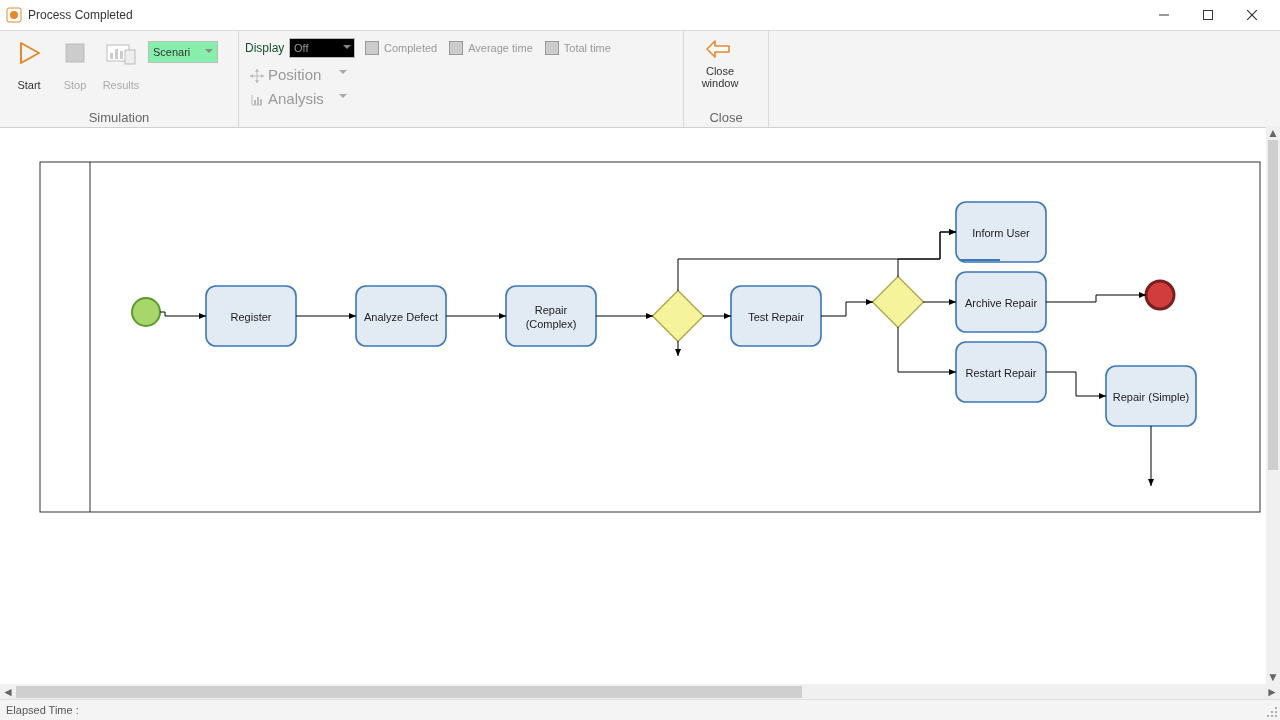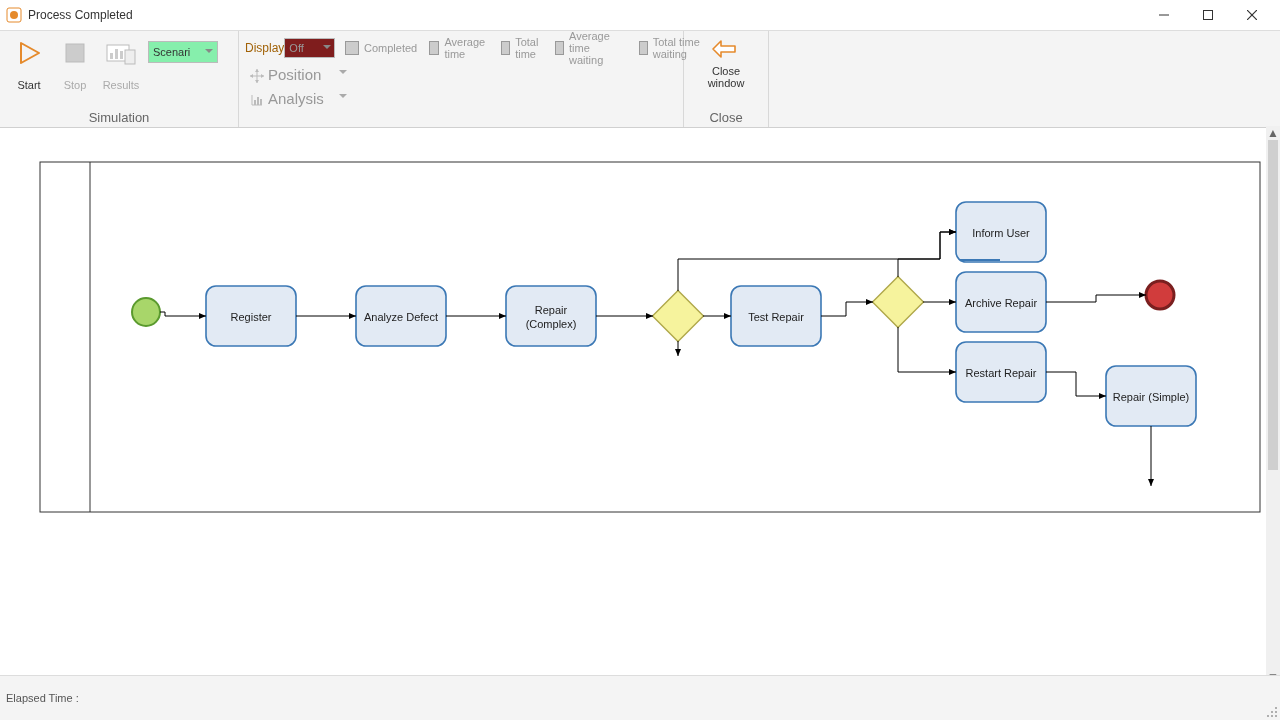--- a/index.html
+++ b/index.html
@@ -6,50 +6,50 @@
   .titlebar{height:30px;display:flex;align-items:center;padding:0 6px;border-bottom:1px solid #ddd;background:#fff}
   .titlebar .app-icon{width:16px;height:16px;margin-right:6px}
   .titlebar .title{flex:0 0 auto}
   .titlebar .spacer{flex:1}
   .winbtn{width:44px;height:30px;display:flex;align-items:center;justify-content:center;color:#333}
   .ribbon{height:96px;display:flex;background:#f4f4f4;border-bottom:1px solid #d0d0d0}
   .panel{position:relative;border-right:1px solid #d8d8d8;padding:4px 6px 18px 6px;display:flex;align-items:flex-start}
   .panel-label{position:absolute;bottom:2px;left:0;right:0;text-align:center;color:#666;font-size:13px}
   .sim-panel{width:226px}
   .rt-panel{width:432px;flex-direction:column}
-  .close-panel{width:72px;flex-direction:column;align-items:center;justify-content:flex-start}
+  .close-panel{width:72px;flex-direction:column;align-items:flex-start;justify-content:flex-start}
   .big-btn{display:flex;flex-direction:column;align-items:center;width:46px;height:70px;padding-top:2px}
   .big-btn .ic{width:32px;height:32px;display:flex;align-items:center;justify-content:center}
   .big-btn .lbl{font-size:11px;margin-top:10px}
   .disabled{color:#aaa}
   .scenario-dd{width:60px;height:20px;border:1px solid #bbb;background:#86efac;display:flex;align-items:center;padding:0 4px;font-size:11px;position:relative;margin-top:6px;margin-left:4px}
   .scenario-dd::after{content:"";position:absolute;right:4px;top:7px;border:4px solid transparent;border-top-color:#888}
   .rt-row{display:flex;align-items:center;height:26px}
-  .rt-label{width:44px;color:#a16207}
-  .dd{width:56px;height:18px;border:1px solid #bbb;background:#7f1d1d;display:flex;align-items:center;padding:0 4px;font-size:11px;position:relative;color:#999}
+  .rt-label{width:44px;color:#14532d}
+  .dd{width:56px;height:18px;border:1px solid #bbb;background:#000000;display:flex;align-items:center;padding:0 4px;font-size:11px;position:relative;color:#999}
   .dd::after{content:"";position:absolute;right:3px;top:6px;border:4px solid transparent;border-top-color:#888}
   .pos-btn,.ana-btn{display:flex;align-items:flex-end;height:20px;border:1px solid transparent;padding:0 4px;color:#999;font-size:15px;position:relative;width:96px}
   .pos-btn .ic,.ana-btn .ic{width:14px;height:14px;margin-right:4px}
   .pos-btn::after,.ana-btn::after{content:"";position:absolute;right:3px;top:7px;border:4px solid transparent;border-top-color:#aaa}
   .chk{display:flex;align-items:center;color:#999;font-size:11px;margin-right:12px}
   .chk .box{width:12px;height:12px;border:1px solid #999;background:#ccc;margin-right:5px}
   .rt-checks{display:flex;margin-left:10px}
   .rt-col{display:flex;flex-direction:row;height:52px;justify-content:space-around}
   .close-big{display:flex;flex-direction:column;align-items:center;width:60px;padding-top:2px}
   .close-big .lbl{font-size:11px;text-align:center;line-height:12px;margin-top:2px}
   .canvas-area{position:absolute;top:126px;left:0;right:0;bottom:36px;overflow:hidden}
   .hscroll{position:absolute;left:0;right:0;bottom:20px;height:16px;background:#f0f0f0;display:flex;align-items:center}
   .hscroll .arrow{width:16px;height:16px;display:flex;align-items:center;justify-content:center;color:#666}
   .hscroll .track{flex:1;height:16px;position:relative}
   .hscroll .thumb{position:absolute;top:2px;left:0;width:63%;height:12px;background:#cfcfcf}
   .vscroll{position:absolute;top:126px;right:0;bottom:36px;width:14px;background:#f0f0f0}
   .vscroll .varrow{height:14px;display:flex;align-items:center;justify-content:center;color:#666}
   .vscroll .vtrack{position:absolute;top:14px;bottom:14px;left:0;right:0}
   .vscroll .vthumb{position:absolute;top:0;left:2px;right:2px;height:330px;background:#cfcfcf}
-  .status{position:absolute;left:0;right:0;bottom:0;height:20px;background:#f4f4f4;border-top:1px solid #ddd;display:flex;align-items:center;padding:12px 6px;font-size:11px;color:#555}
+  .status{position:absolute;left:0;right:0;bottom:0;height:20px;background:#f4f4f4;border-top:1px solid #ddd;display:flex;align-items:center;padding:0 6px;font-size:11px;color:#555}
   .resize-grip{position:absolute;right:2px;bottom:2px;width:12px;height:12px}
   svg.diagram{position:absolute;top:0;left:0}
   .task-rect{fill:#e2eaf4;stroke:#3b78b5;stroke-width:1.6;rx:10;ry:10}
   .task-text{font-size:11px;fill:#222;text-anchor:middle;dominant-baseline:middle}
   .gateway{fill:#f6f39d;stroke:#b0a84a;stroke-width:1.4}
   .flow{stroke:#000;stroke-width:1;fill:none;marker-end:url(#arrow)}
 </style>
 </head>
 <body>
 
@@ -133,30 +133,20 @@
         <div class="rt-col">
           <div class="chk">
               <span class="box"></span>
               <span>Average time</span>
             </div>
           <div class="chk">
               <span class="box"></span>
               <span>Total time</span>
             </div>
         </div>
-        <div class="rt-col">
-          <div class="chk">
-              <span class="box"></span>
-              <span>Average time waiting</span>
-            </div>
-          <div class="chk">
-              <span class="box"></span>
-              <span>Total time waiting</span>
-            </div>
-        </div>
       </div>
     </div>
     <div class="rt-row">
       <div class="pos-btn">
         <span class="ic"><svg width="14" height="14">
               <line x1="7" y1="0" x2="7" y2="14" stroke="#bbb"></line>
               <line x1="0" y1="7" x2="14" y2="7" stroke="#bbb"></line>
               <polygon points="7,0 5,3 9,3" fill="#bbb"></polygon>
               <polygon points="7,14 5,11 9,11" fill="#bbb"></polygon>
               <polygon points="0,7 3,5 3,9" fill="#bbb"></polygon>

